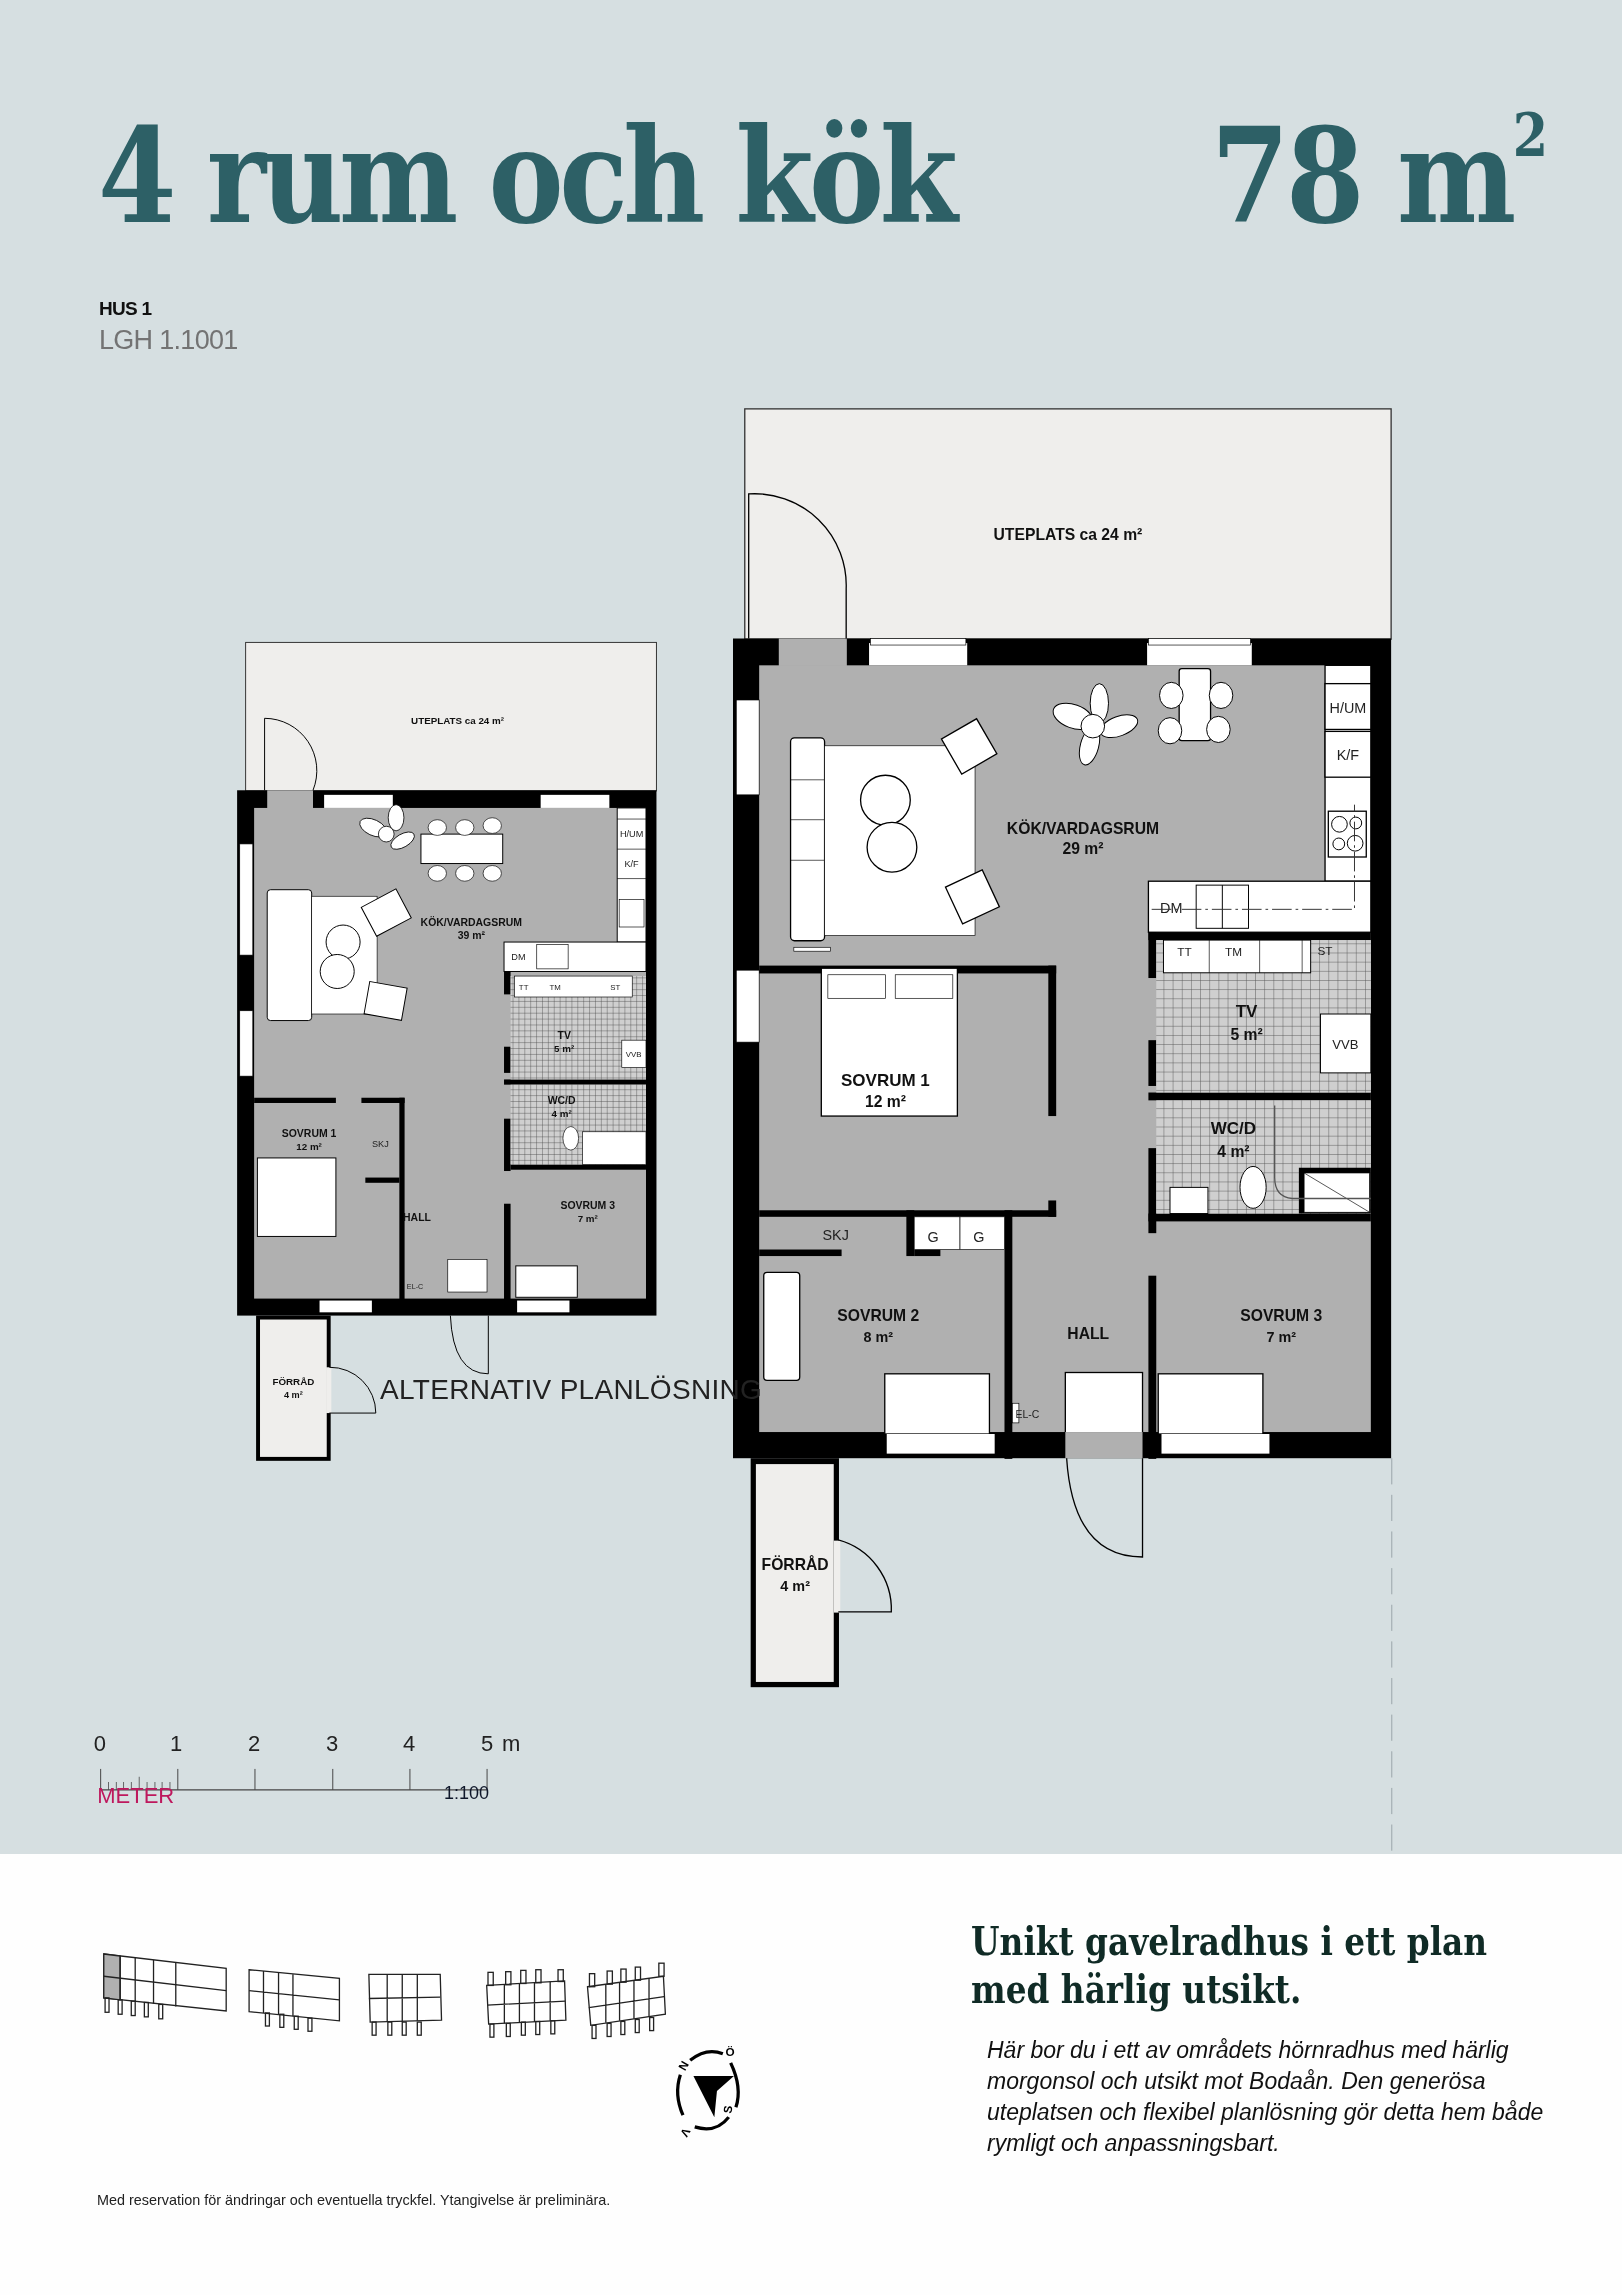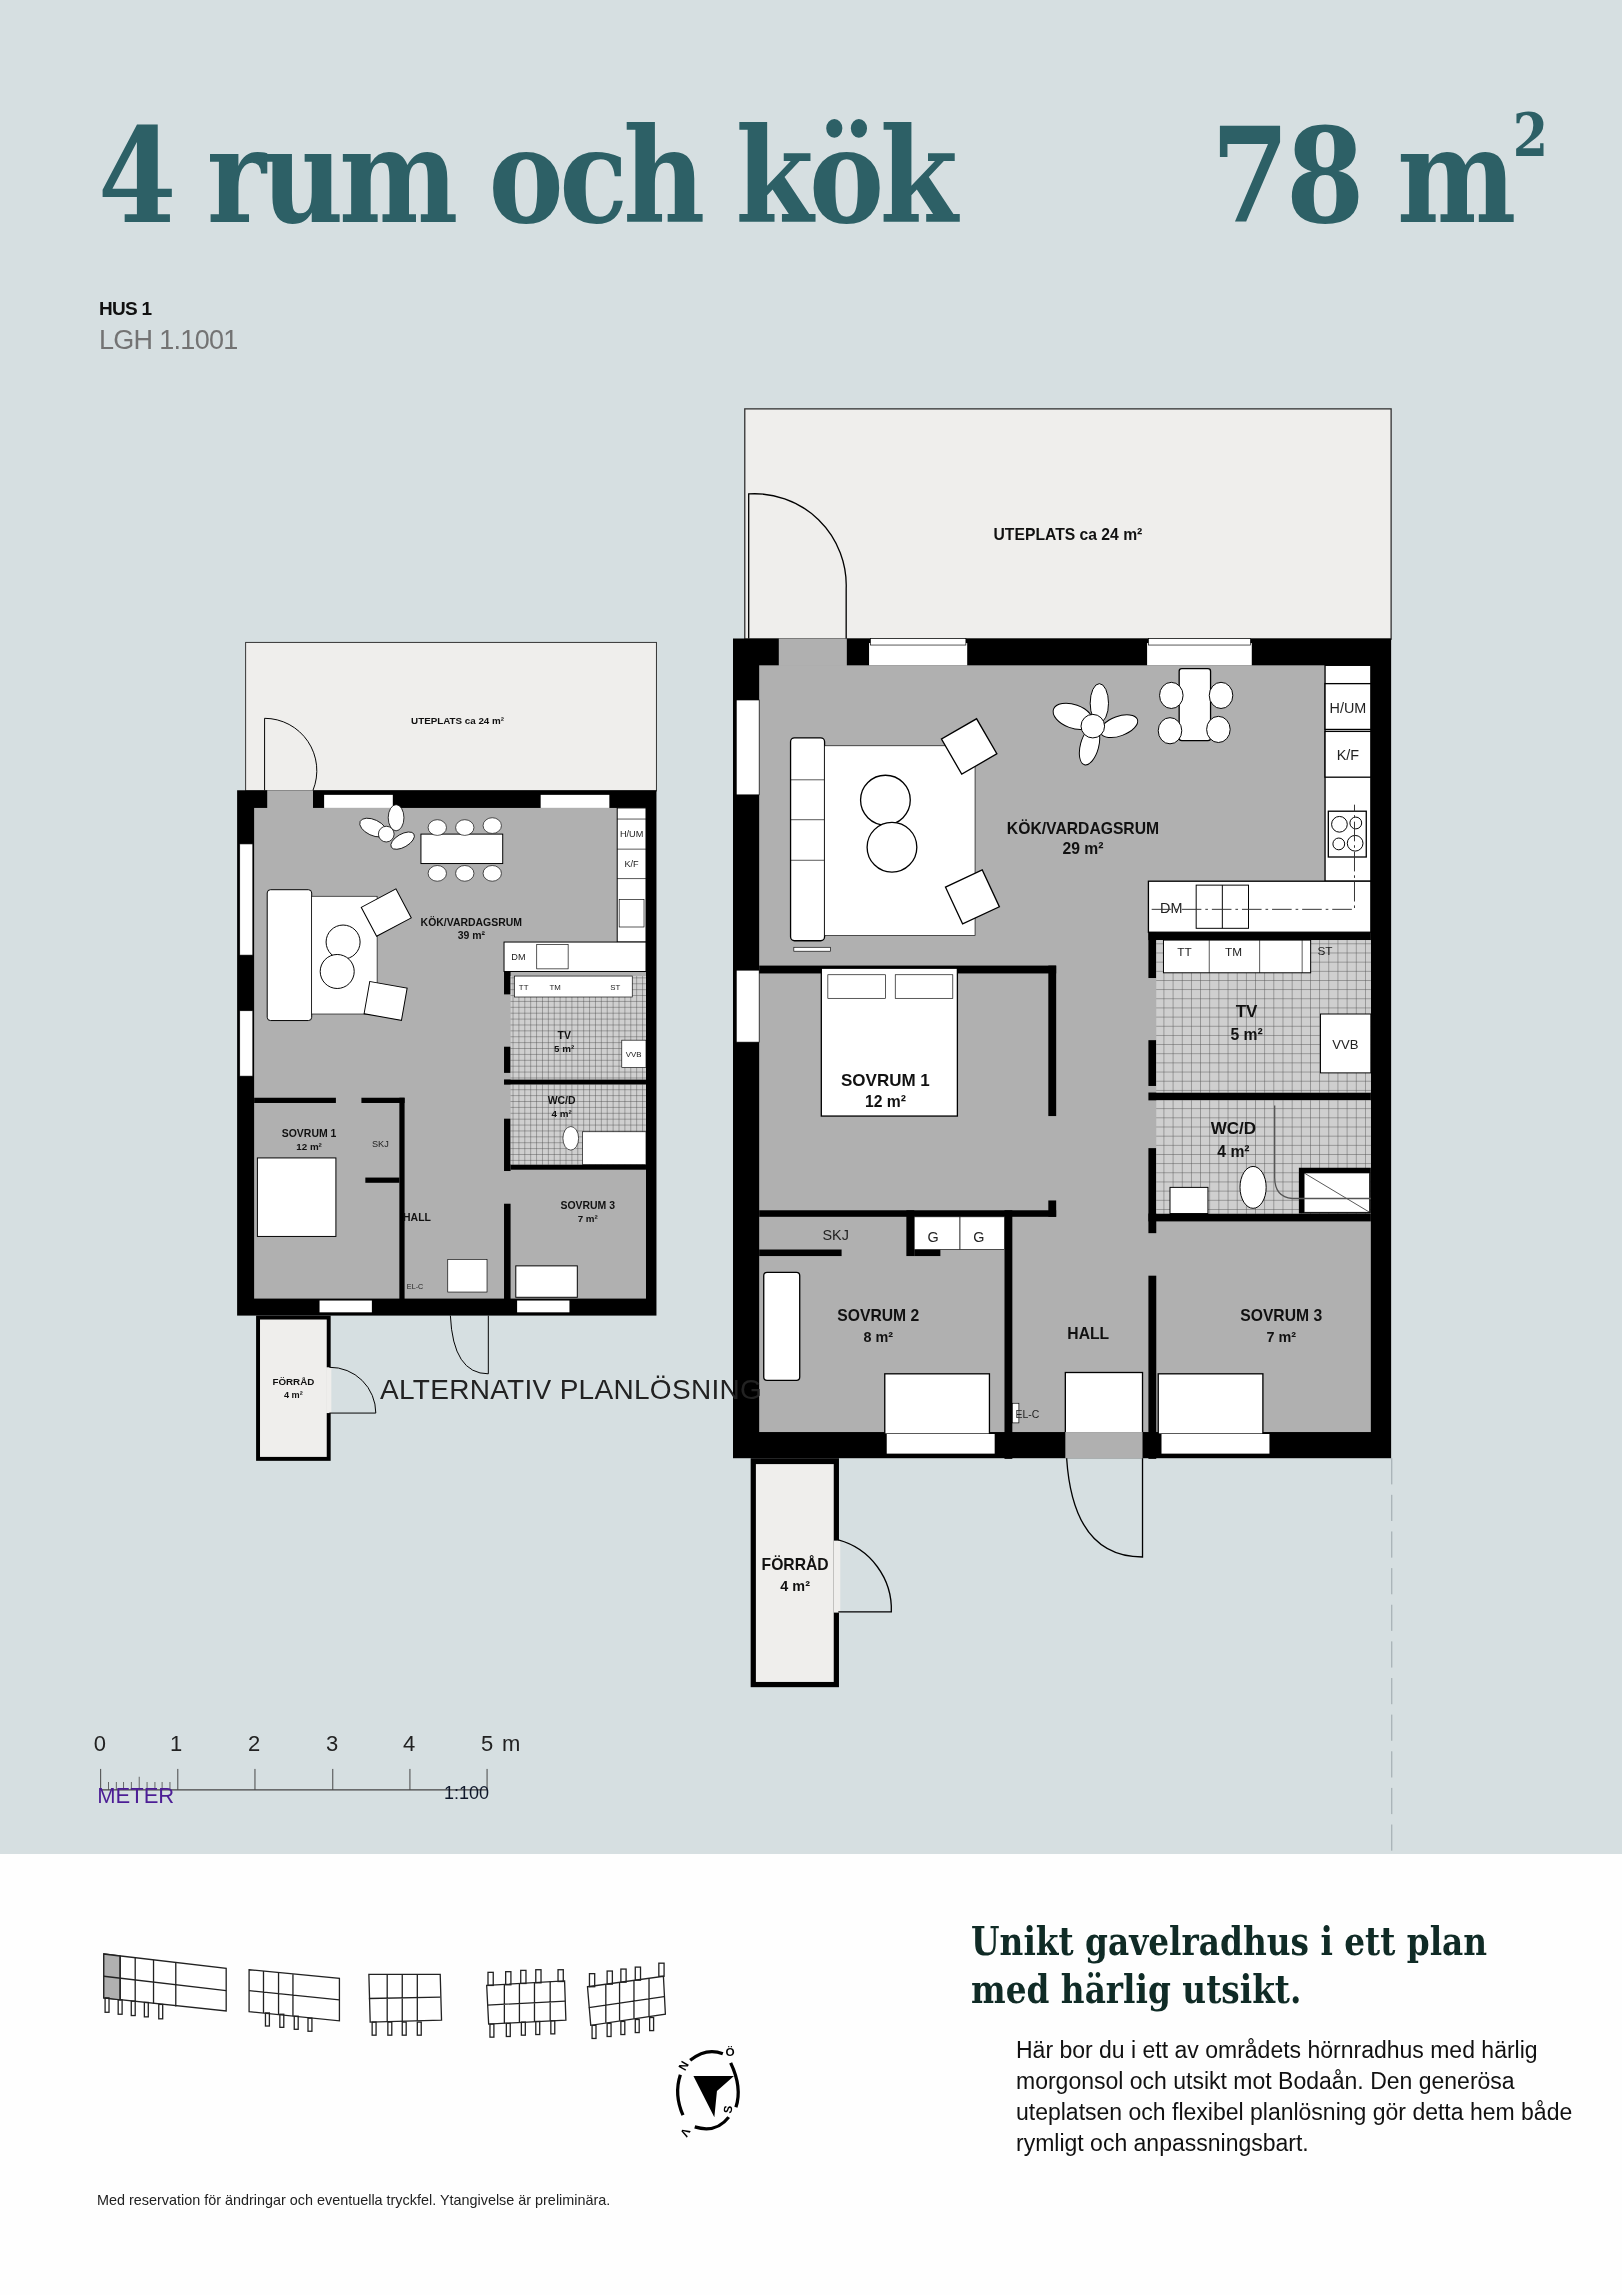--- a/index.html
+++ b/index.html
@@ -12,24 +12,24 @@
     .area sup { font-size: 59px; vertical-align: top; position: relative; top: -5.2px; letter-spacing: 0; }
     .hus { position: absolute; left: 99px; top: 298px; font-size: 19px; font-weight: bold; letter-spacing: -0.7px; }
     .lgh { position: absolute; left: 99px; top: 325px; font-size: 27px; color: #737373; letter-spacing: -0.7px; }
     svg.plan { position: absolute; left: 0; top: 0; }
     .plan-label { font-family: "Liberation Sans", sans-serif; font-weight: bold; fill: #111; text-anchor: middle; }
     .plan-small { font-family: "Liberation Sans", sans-serif; fill: #222; text-anchor: middle; }
     .alt-label { position: absolute; left: 380px; top: 1374px; font-size: 28px; color: #222; letter-spacing: 0.3px; white-space: nowrap; }
     .scale { position: absolute; left: 92px; top: 1731px; width: 458px; height: 85px; }
     .scale-num { position: absolute; top: 0; font-size: 22px; color: #222; transform: translateX(-50%); }
     .scale-unit { position: absolute; top: 0; font-size: 22px; color: #222; }
-    .scale-meter { position: absolute; left: 5.2px; top: 52px; font-size: 22px; color: #4c1d95; }
+    .scale-meter { position: absolute; left: 5.2px; top: 52px; font-size: 22px; color: #be185d; }
     .scale-ratio { position: absolute; left: 352px; top: 52px; font-size: 18px; color: #0f172a; }
     .headline { position: absolute; left: 971px; top: 1917px; width: 589px; font-family: "DejaVu Serif", serif; font-weight: bold; font-size: 39px; line-height: 48px; color: #102b26; transform: scaleX(0.84); transform-origin: left top; white-space: nowrap; }
-    .body-text { position: absolute; left: 1016px; top: 2035px; width: 589px; font-size: 23px; line-height: 31px; color: #111; }
+    .body-text { position: absolute; left: 987px; top: 2035px; width: 589px; font-size: 23px; line-height: 31px; color: #111; font-style: italic; }
     .disclaimer { position: absolute; left: 97px; top: 2192px; font-size: 14.4px; color: #222; white-space: nowrap; text-align: center; }
     .buildings { position: absolute; left: 92px; top: 1950px; }
     .compass { position: absolute; left: 654px; top: 2042px; }
   </style>
 </head>
 <body>
 
 <div class="top-panel"></div>
 <div class="bottom-panel"></div>
 

